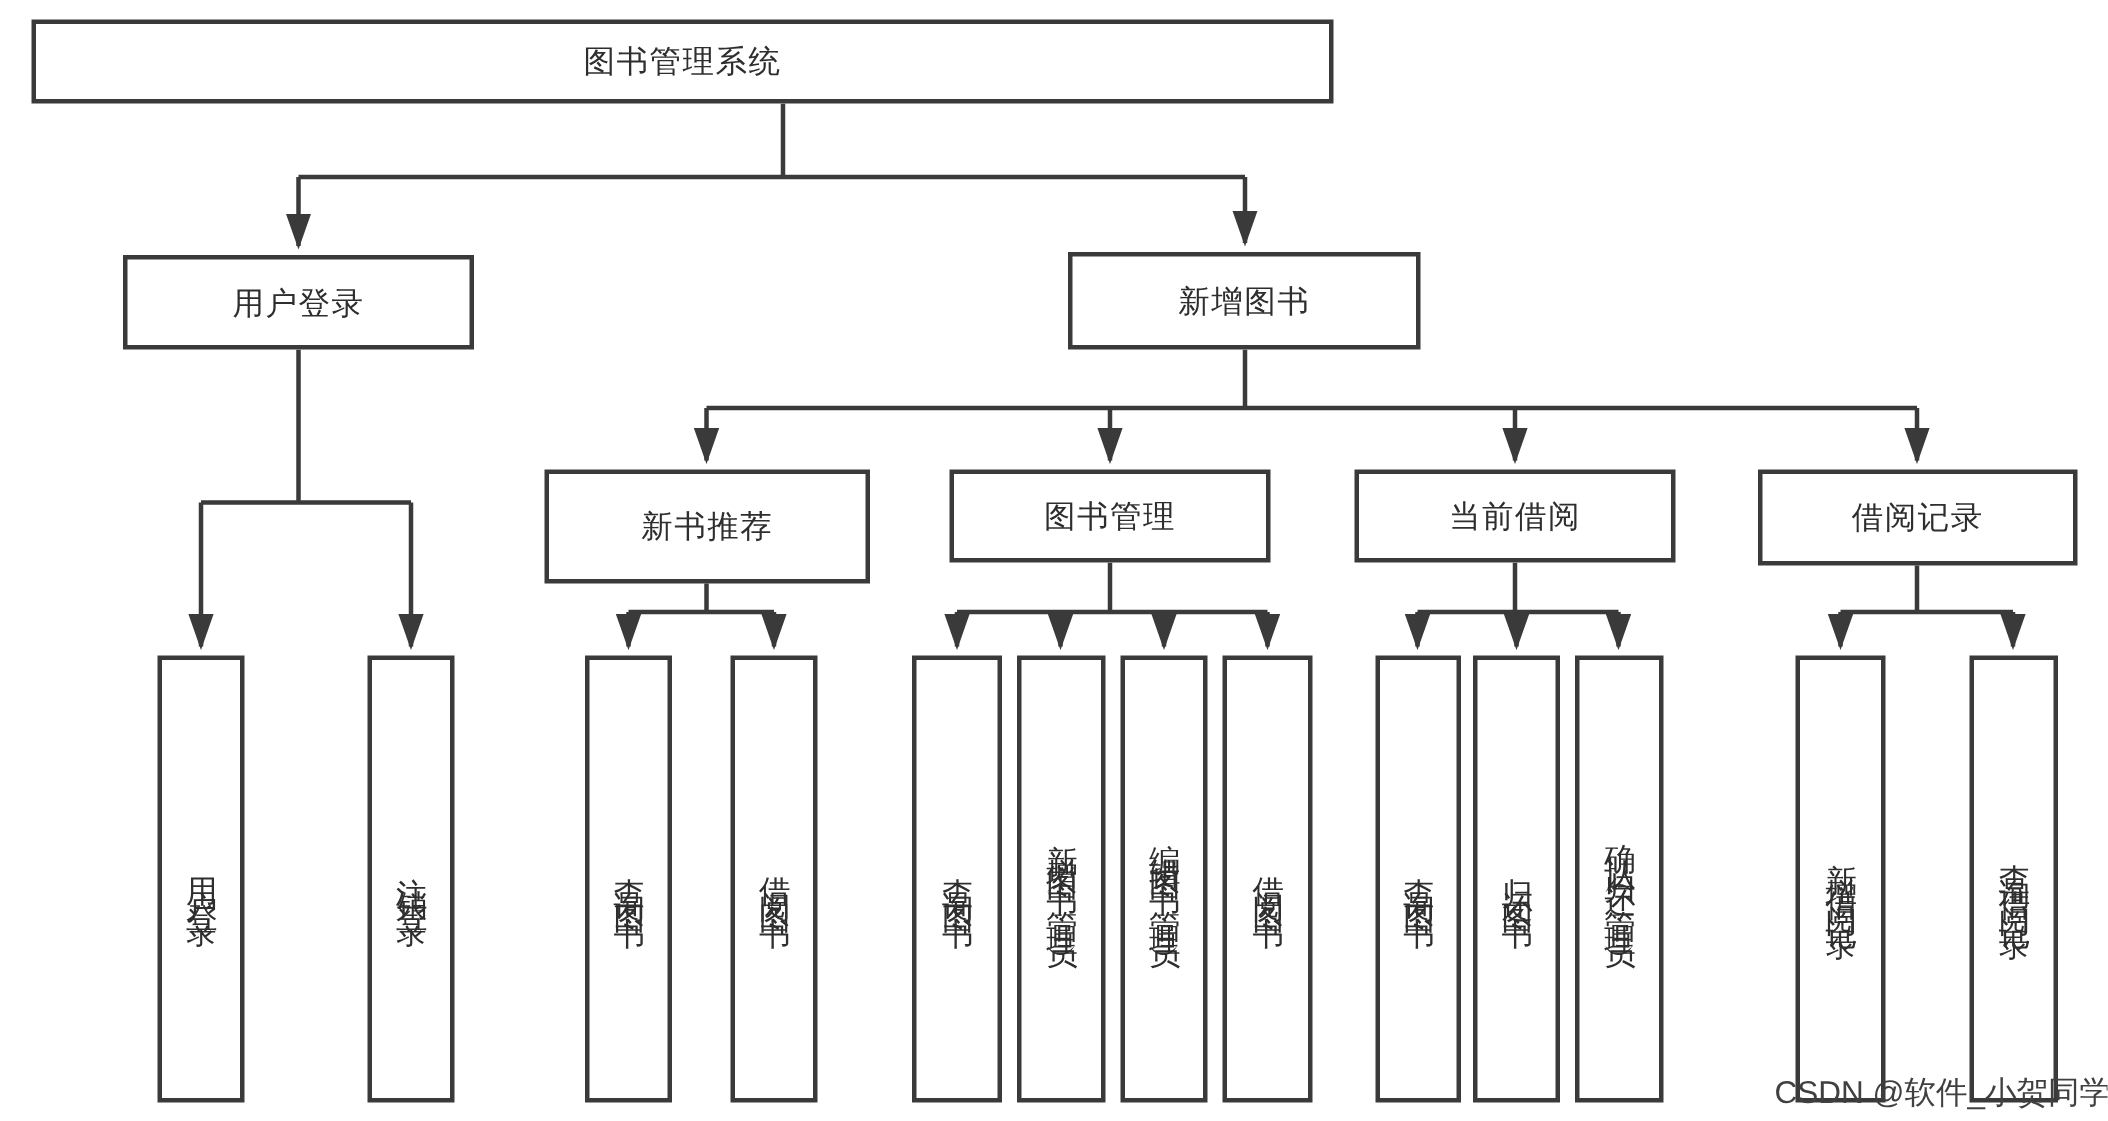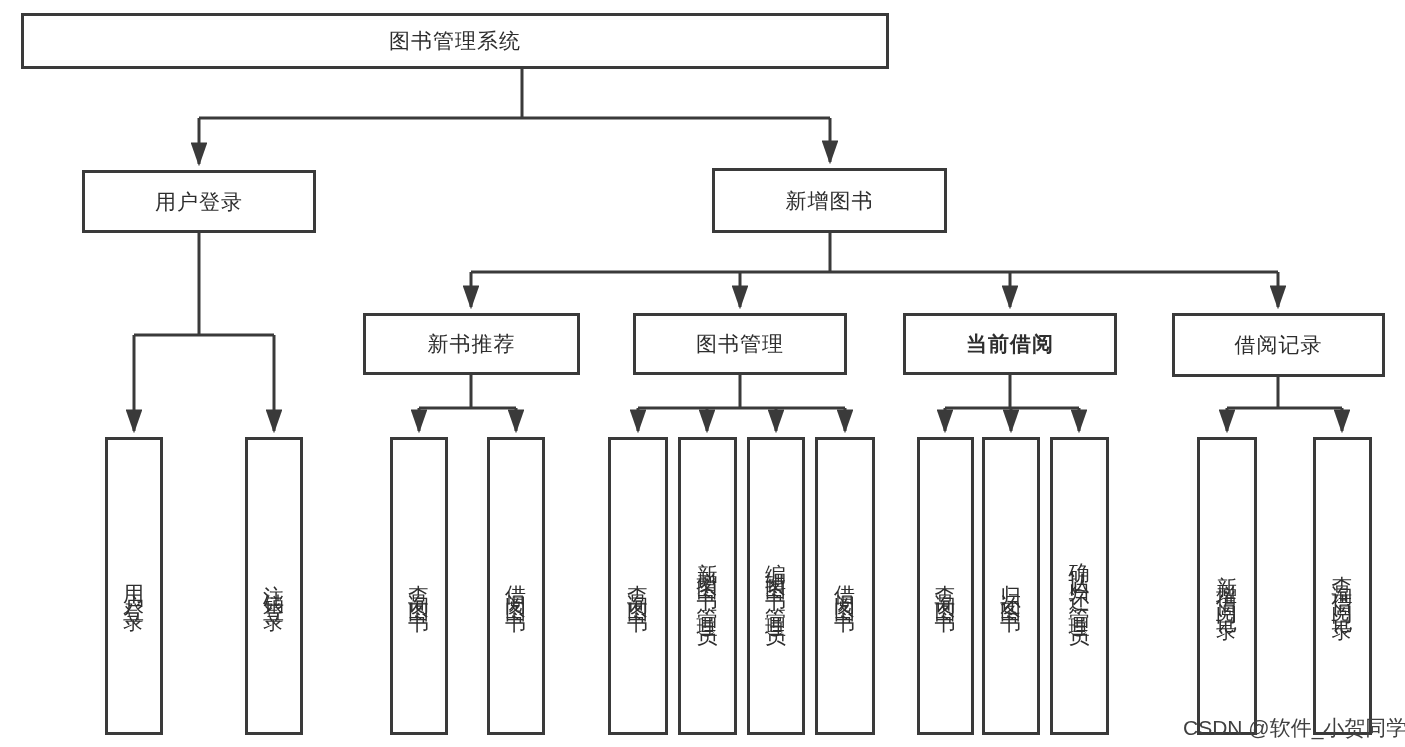--- a/index.html
+++ b/index.html
@@ -71,23 +71,23 @@
     <line x1="1227" y1="408" x2="1227" y2="431" marker-end="url(#ah)"></line>
     <line x1="1342" y1="408" x2="1342" y2="431" marker-end="url(#ah)"></line>
   </g>
 </svg>
 
 <div class="box hbox" style="left:21px; top:13px; width:868px; height:56px;">图书管理系统</div>
 
 <div class="box hbox" style="left:82px; top:170px; width:234px; height:63px;">用户登录</div>
 <div class="box hbox" style="left:712px; top:168px; width:235px; height:65px;">新增图书</div>
 
-<div class="box hbox" style="left:363px; top:313px; width:217px; height:62px;">新书推荐</div>
+<div class="box hbox" style="left:363px; top:313px; width:217px; height:76px;">新书推荐</div>
 <div class="box hbox" style="left:633px; top:313px; width:214px; height:62px;">图书管理</div>
-<div class="box hbox" style="left:903px; top:313px; width:214px; height:62px;font-weight:bold;">当前借阅</div>
+<div class="box hbox" style="left:903px; top:313px; width:214px; height:62px;">当前借阅</div>
 <div class="box hbox" style="left:1172px; top:313px; width:213px; height:64px;">借阅记录</div>
 
 <div class="box vbox" style="left:105px; top:437px; width:58px; height:298px;">
   <span>用户登录</span>
 </div>
 <div class="box vbox" style="left:245px; top:437px; width:58px; height:298px;">
   <span>注销登录</span>
 </div>
 
 <div class="box vbox" style="left:390px; top:437px; width:58px; height:298px;">

